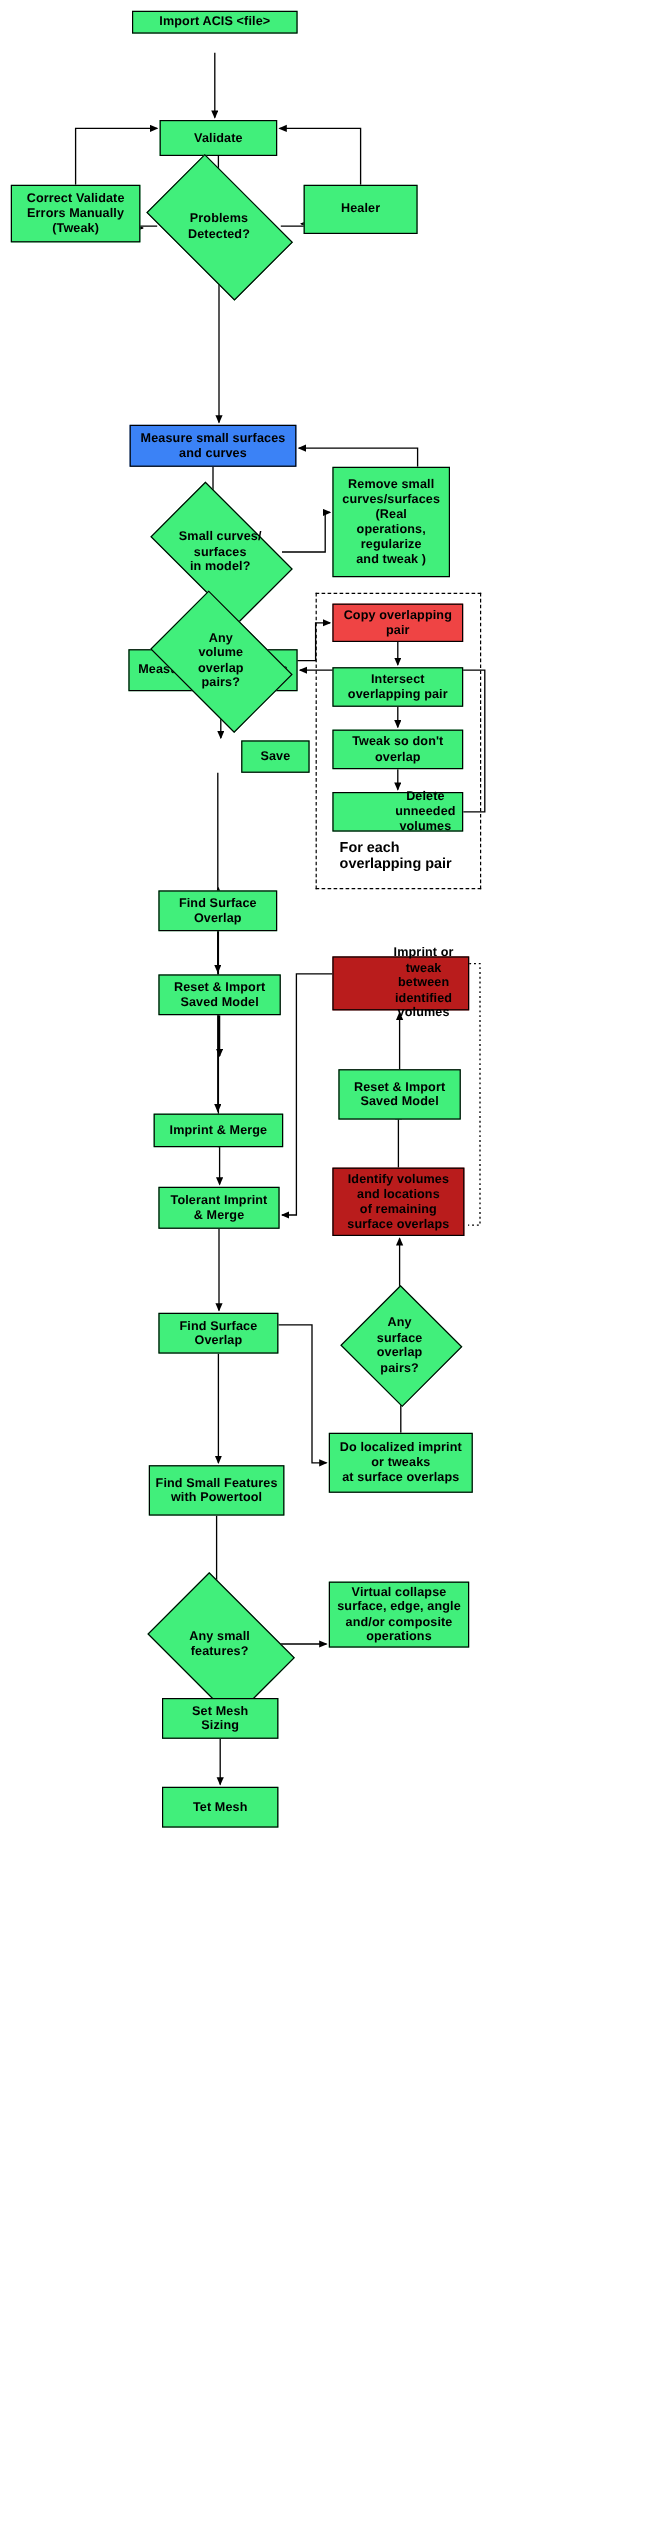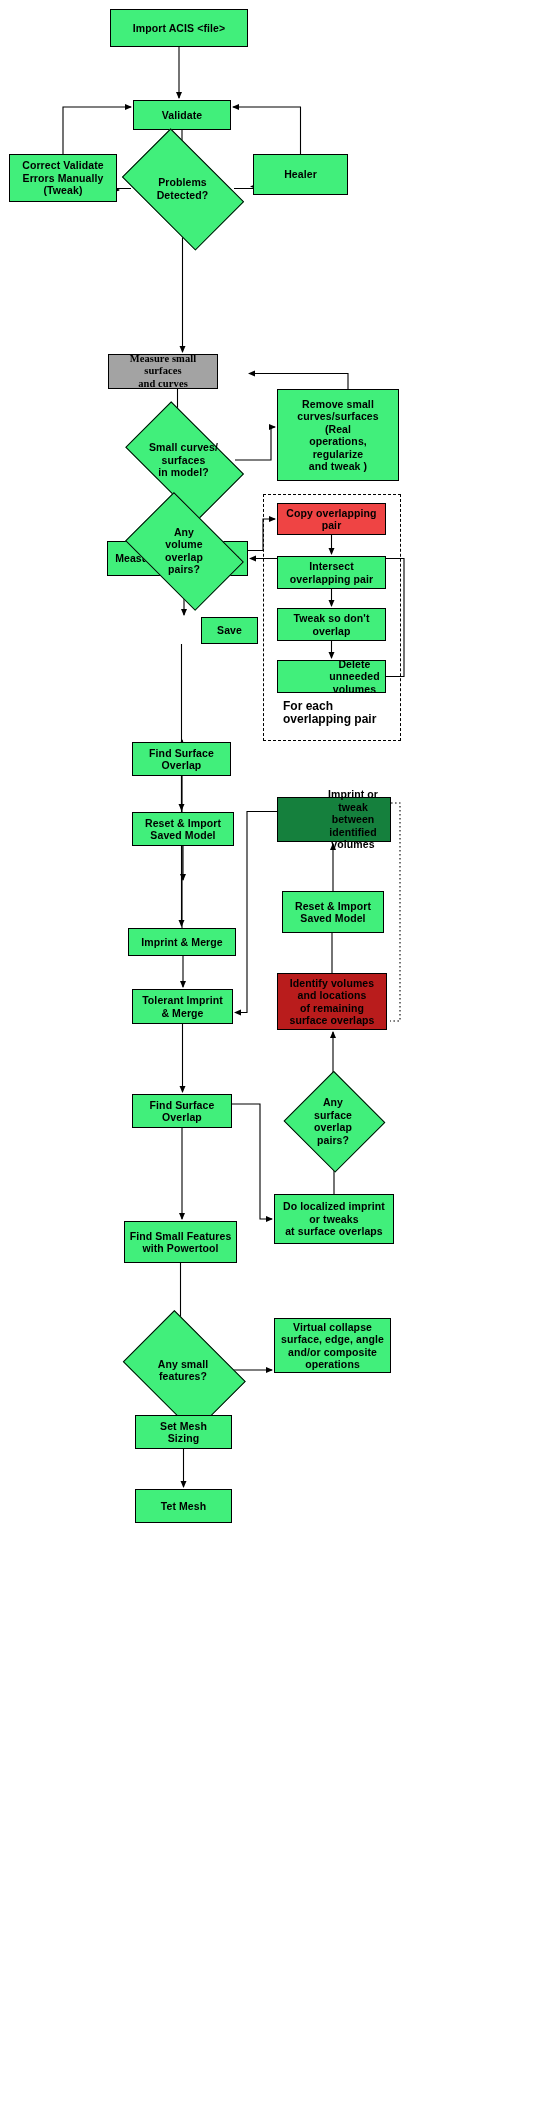--- a/index.html
+++ b/index.html
@@ -124,21 +124,21 @@
         <path d="M183,1420 L183,1413" fill="none" stroke="#000000" stroke-width="1.1" marker-end="url(#arrow)"></path>
         <path d="M183.5,1449 L183.5,1487" fill="none" stroke="#000000" stroke-width="1.1" marker-end="url(#arrow)"></path>
       </g>
   </svg>
 
   <div class="dashed-group" style="left:263px; top:494px; width:136px; height:245px;"></div>
 
   <div class="grouplabel" style="left:283px; top:700px; width:110px;">For each
 overlapping pair</div>
 
-  <div class="node box" style="left: 110px; top: 9px; width: 138px; height: 38px; background: rgb(65, 239, 123); border-color: rgb(0, 0, 0); justify-content: center;">
+  <div class="node box" style="left: 110px; top: 9px; width: 138px; height: 19px; background: rgb(65, 239, 123); border-color: rgb(0, 0, 0); justify-content: center;">
     <span class="lbl">Import ACIS &lt;file&gt;</span>
   </div>
 
   <div class="node box" style="left: 133px; top: 100px; width: 98px; height: 30px; background: rgb(65, 239, 123); border-color: rgb(0, 0, 0);">
     <span class="lbl">Validate</span>
   </div>
 
   <div class="node box" style="left: 9px; top: 154px; width: 108px; height: 48px; background: rgb(65, 239, 123); border-color: rgb(0, 0, 0);">
     <span class="lbl">Correct Validate
 Errors Manually
@@ -148,26 +148,26 @@
   <div class="node box" style="left: 253px; top: 154px; width: 95px; height: 41px; background: rgb(65, 239, 123); border-color: rgb(0, 0, 0);">
     <span class="lbl">Healer</span>
   </div>
 
   <div class="node diamond" style="left:110px; top:141px; width:145px; height:95px;">
     <div class="dia-shape" style="width: 102.225px; height: 66.975px; inset: 14.0125px auto auto 21.3875px; background: rgb(65, 239, 123); border-color: rgb(0, 0, 0);"></div>
     <span class="lbl">Problems
 Detected?</span>
   </div>
 
-  <div class="node box" style="left: 108px; top: 354px; width: 110px; height: 35px; background: #a3a3a3; border-color: rgb(0, 0, 0); font-family: Liberation Serif, serif;">
+  <div class="node box" style="left: 108px; top: 354px; width: 139px; height: 35px; background: #3b82f6; border-color: rgb(0, 0, 0);">
     <span class="lbl">Measure small surfaces
 and curves</span>
   </div>
 
-  <div class="node box" style="left: 277px; top: 389px; width: 122px; height: 92px; background: rgb(65, 239, 123); border-color: rgb(0, 0, 0);">
+  <div class="node box" style="left: 277px; top: 389px; width: 98px; height: 92px; background: rgb(65, 239, 123); border-color: rgb(0, 0, 0);">
     <span class="lbl">Remove small
 curves/surfaces
 (Real
 operations,
 regularize
 and tweak )</span>
   </div>
 
   <div class="node diamond" style="left:112px; top:415px; width:143px; height:90px;">
     <div class="dia-shape" style="width: 100.815px; height: 63.45px; inset: 13.275px auto auto 21.0925px; background: rgb(65, 239, 123); border-color: rgb(0, 0, 0);"></div>
@@ -220,21 +220,21 @@
     <span class="lbl">Delete unneeded
 volumes</span>
   </div>
 
   <div class="node box" style="left:132px; top:812px; width:102px; height:34px;">
     <span class="lbl">Reset &amp; Import
 Saved Model</span>
   </div>
 
 
-  <div class="node box" style="left: 277px; top: 797px; width: 114px; height: 45px; background: #15803d; border-color: rgb(0, 0, 0); padding-left: 38px;">
+  <div class="node box" style="left: 277px; top: 797px; width: 114px; height: 45px; background: #b91c1c; border-color: rgb(0, 0, 0); padding-left: 38px;">
     <span class="lbl">Imprint or tweak
 between
 identified volumes</span>
   </div>
 
   <div class="node box" style="left:282px; top:891px; width:102px; height:42px;">
     <span class="lbl">Reset &amp; Import
 Saved Model</span>
   </div>
 

